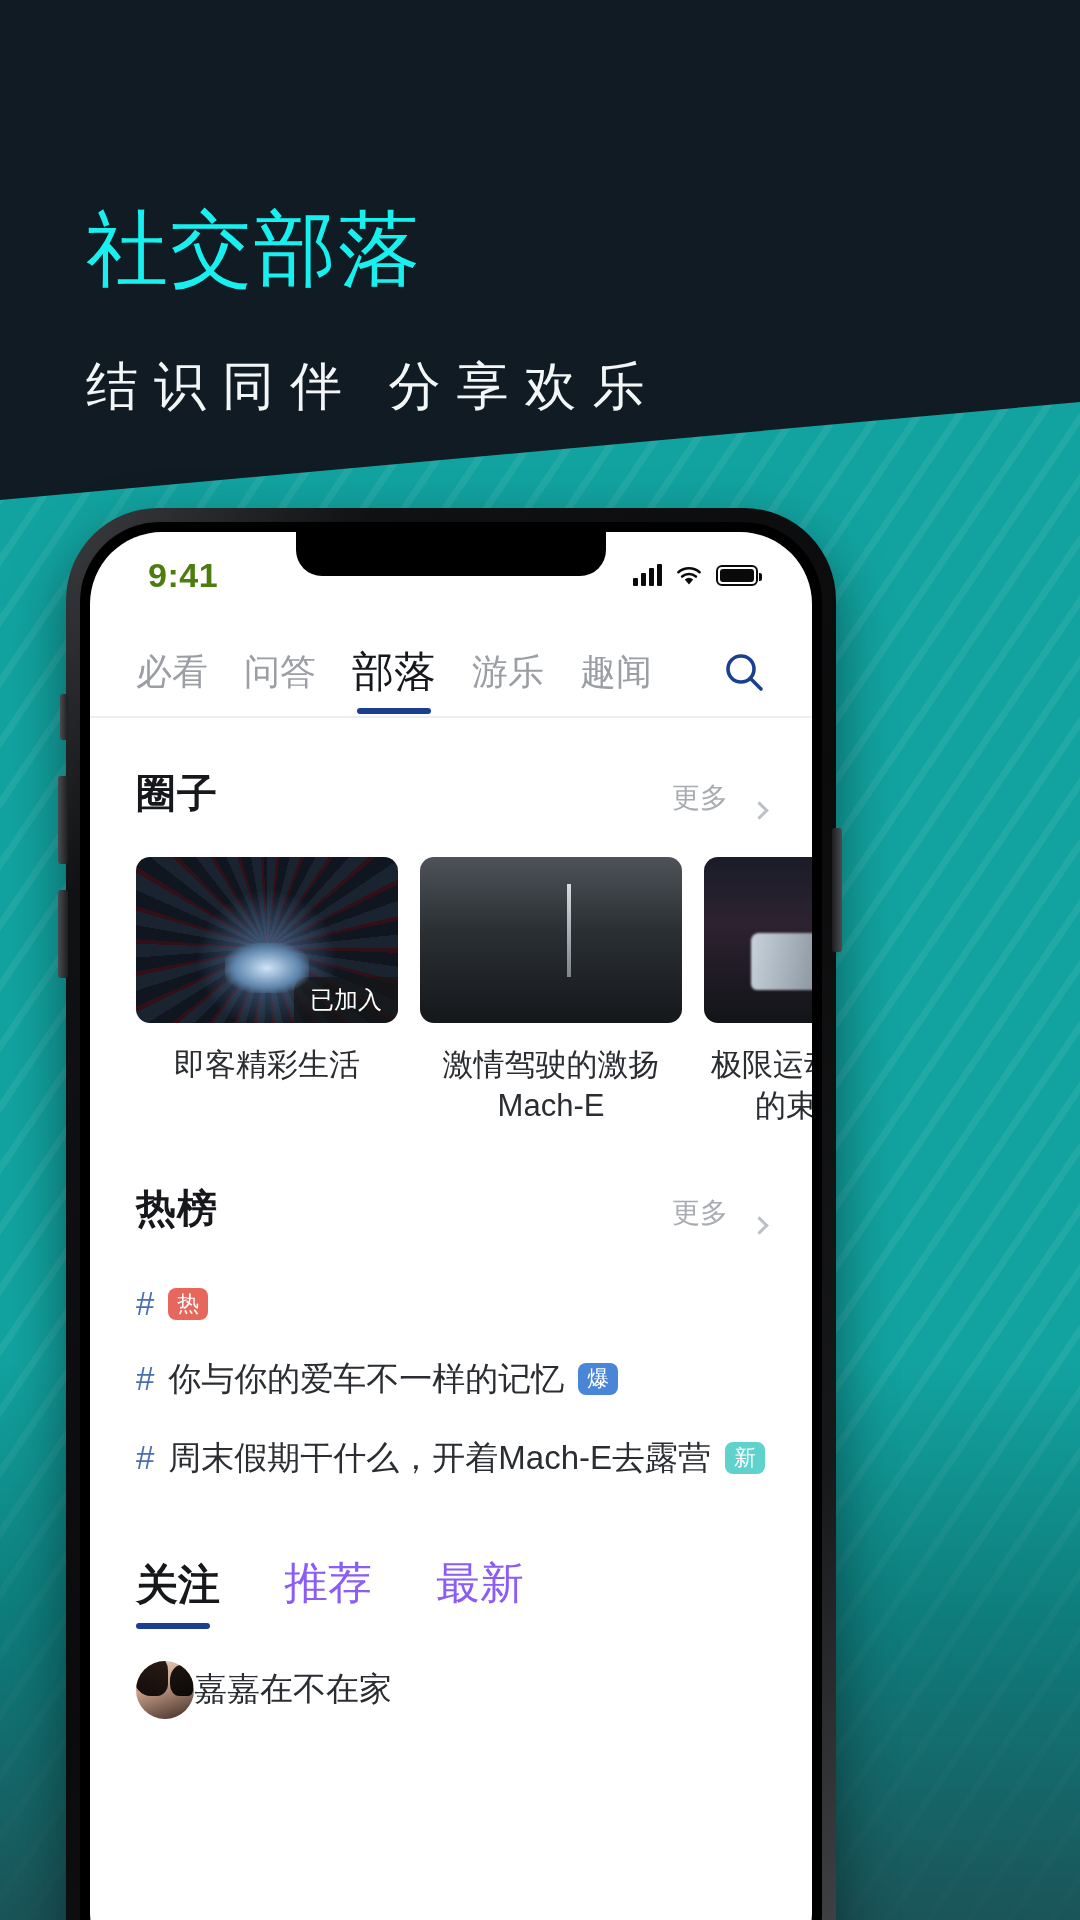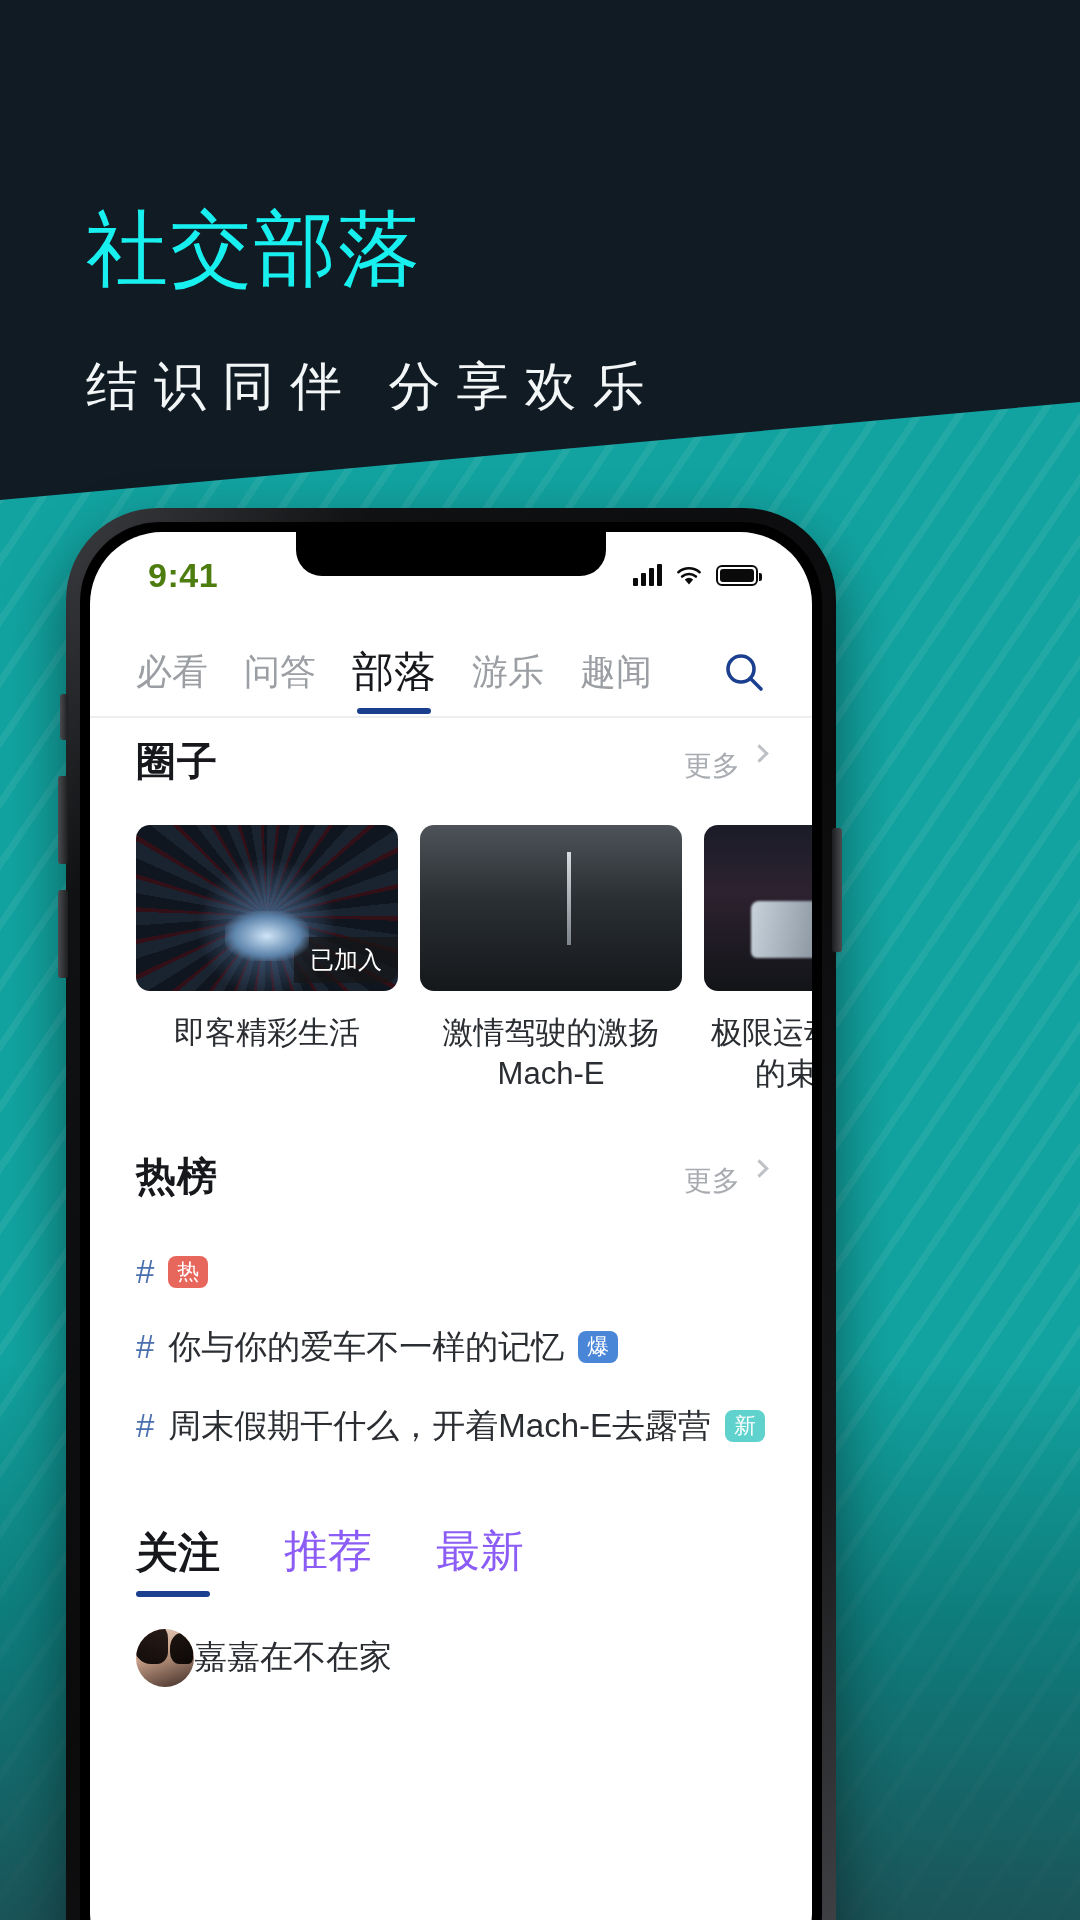--- a/index.html
+++ b/index.html
@@ -118,24 +118,24 @@
   .ttab.active::after{
     content:""; position:absolute; left:50%; transform:translateX(-50%);
     bottom:2px; width:74px; height:6px; background:#1b3f8f; border-radius:3px;
   }
   .search-btn{ margin-left:auto; padding-bottom:16px; }
   .search-ico{ width:44px; height:44px; display:block; }
   .divider{ height:2px; background:#eceef0; margin:0 0 0 0; }
 
   
   .sec-head{
-    display:flex; align-items:baseline; padding:16px 46px 0 46px;
+    display:flex; align-items:baseline; padding:48px 46px 0 46px;
   }
   .sec-title{ font-size:40px; font-weight:700; color:#16181c; letter-spacing:1px;}
-  .sec-more{ margin-left:auto; font-size:28px; color:#a8acb1; display:flex; align-items:flex-start; gap:13px;}
+  .sec-more{ margin-left:auto; font-size:28px; color:#a8acb1; display:flex; align-items:flex-end; gap:25px;}
   .chev{ width:13px;height:13px; border-right:3px solid #bdc1c6; border-top:3px solid #bdc1c6; transform:rotate(45deg); display:inline-block;}
 
   
   .cards{
     display:flex; gap:22px; padding:36px 0 0 46px; overflow:hidden;
   }
   .card{ width:262px; flex:0 0 262px; }
   .card-img{
     width:262px; height:166px; border-radius:14px; position:relative; overflow:hidden;
   }
@@ -149,21 +149,21 @@
       linear-gradient(180deg,#4d5358 0%,#2a2f33 45%,#15181b 100%),
       radial-gradient(circle at 72% 22%, #8d9499 0%, rgba(0,0,0,0) 48%);}
   .card-img.c2::after{ content:""; position:absolute; left:56%; top:16%; width:4px; height:56%;
       background:linear-gradient(180deg,#d8dde1,#7d848a);}
   .card-img.c3{ background:
       linear-gradient(180deg,#1a1c28 0%,#2d2230 40%,#121418 100%),
       repeating-linear-gradient(96deg, rgba(255,180,220,0.22) 0px, rgba(255,180,220,0.22) 3px, rgba(0,0,0,0) 3px, rgba(0,0,0,0) 16px);}
   .card-img.c3::after{ content:""; position:absolute; left:18%; top:46%; width:64%; height:34%;
       background:linear-gradient(100deg,#c9d3dc,#707c88 60%,rgba(40,45,55,0) 100%); border-radius:8px 22px 10px 6px; filter:blur(1px);}
   .joined{
-    position:absolute; right:0; bottom:8px;
+    position:absolute; right:0; bottom:0;
     background:rgba(20,20,20,0.68); color:#fff;
     font-size:24px; padding:7px 16px; border-radius:14px 0 14px 0;
   }
   .card-label{
     margin-top:22px; text-align:center; font-size:31px; color:#2a2d31; line-height:1.32;
   }
 
   
   .hot{ padding:32px 46px 0 46px; }
   .hot-row{ display:flex; align-items:center; gap:14px; padding:17px 0; }

